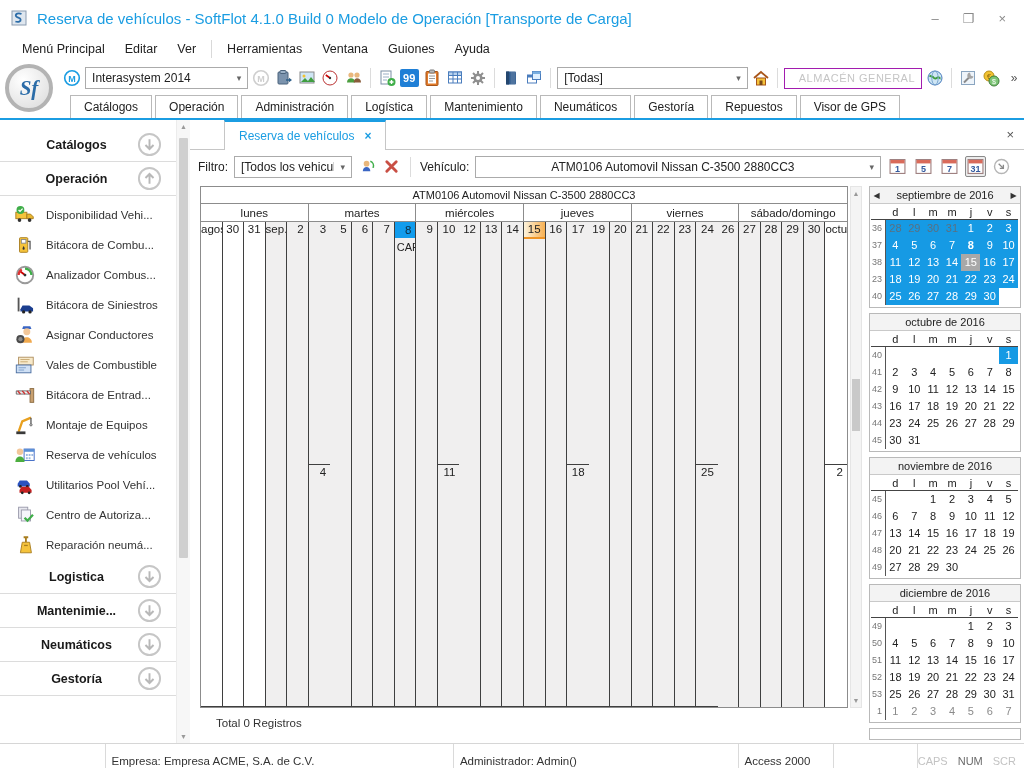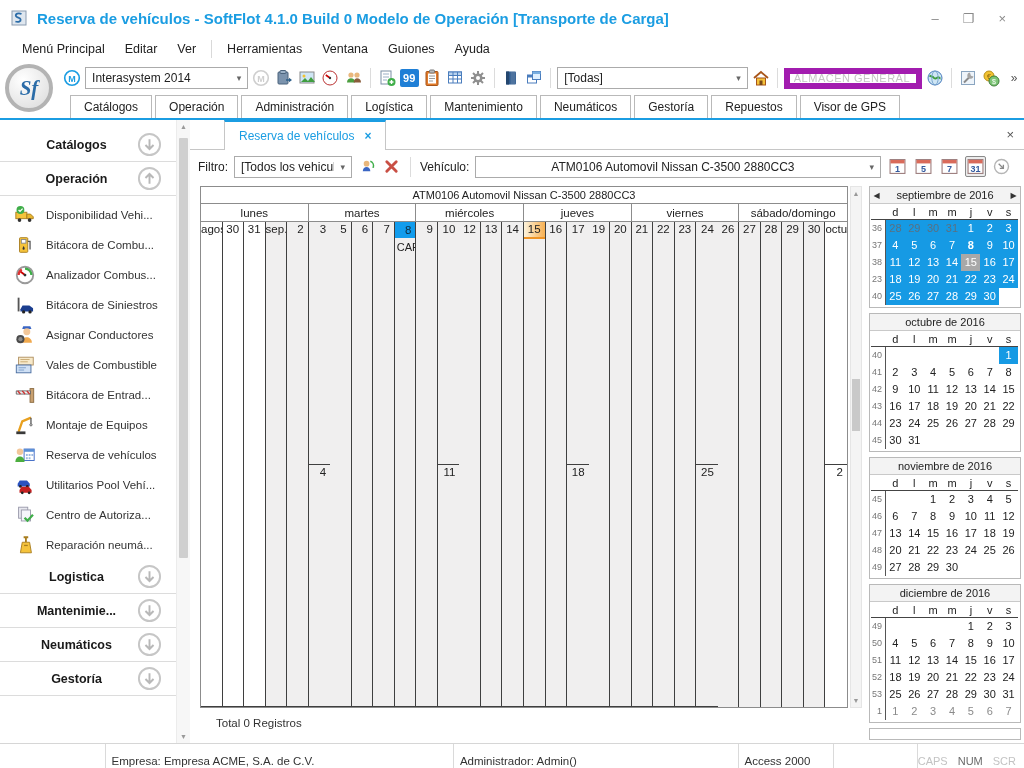--- a/index.html
+++ b/index.html
@@ -2,40 +2,40 @@
 <html><head>
 <meta charset="utf-8">
 <style>
   * { box-sizing: border-box; margin: 0; padding: 0; }
   html,body { width:1024px; height:768px; overflow:hidden; background:#fff;
     font-family:"Liberation Sans", sans-serif; cursor:default; -webkit-font-smoothing:antialiased; }
 
   
   .titlebar { height:36px; display:flex; align-items:center; padding:0 10px; background:#fff; }
   .app-ico { width:18px; height:18px; flex:0 0 auto; }
-  .title { color:#1b9de2; font-size:15px; margin-left:9px; flex:1; white-space:nowrap; overflow:hidden;font-weight:bold; }
+  .title { color:#1b9de2; font-size:15px; margin-left:9px; flex:1; white-space:nowrap; overflow:hidden; }
   .winbtns { display:flex; gap:24px; color:#8a8a8a; font-size:13px; margin-right:8px; align-items:center; }
   .winbtns span { line-height:1; }
 
   
   .menubar { height:26px; display:flex; align-items:center; padding-left:12px; font-size:12.5px; color:#222; }
   .menu-item { padding:4px 10px; }
   .menu-sep { width:1px; height:18px; background:#d9d9d9; margin:0 5px; }
 
   
   .toolbar { height:32px; display:flex; align-items:center; padding-left:62px; gap:3px; }
   .tb-icon { width:22px; height:22px; display:flex; align-items:center; justify-content:center; }
   .tb-icon svg { width:18px; height:18px; }
   .tb-badge { width:21px; height:18px; background:#1f7fd6; color:#fff; font-size:11px; font-weight:bold;
     display:flex; align-items:center; justify-content:center; border-radius:2px; }
   .tb-combo { height:22px; border:1px solid #ababab; display:flex; align-items:center; font-size:12px;
     padding-left:6px; background:#fff; color:#222; }
   .tb-combo .cval { flex:1; white-space:nowrap; overflow:hidden; }
   .tb-combo .arr { padding:0 6px; color:#666; font-size:9px; }
-  .tb-input { height:21px; border:6px solid #a21caf; font-size:11px; padding-left:4px; width:138px; color:#555;
+  .tb-input { height:21px; border:1px solid #a21caf; font-size:11px; padding-left:14px; width:138px; color:#555;
     font-family:"Liberation Sans",sans-serif; }
   .tb-input::placeholder { color:#c5c5c5; letter-spacing:.5px; }
   .tb-sep { width:1px; height:20px; background:#dcdcdc; margin:0 3px; flex:0 0 auto; }
   .ovf { color:#555; font-size:12px; }
 
   
   .tabrow { height:26px; border-bottom:2px solid #1b9de2; display:flex; align-items:flex-end;
     padding-left:70px; gap:3px; }
   .rtab { border:1px solid #b9b9b9; border-bottom:none; background:#fff; font-size:12px; color:#222;
     padding:0 13px; height:23px; display:flex; align-items:center; white-space:nowrap; }

